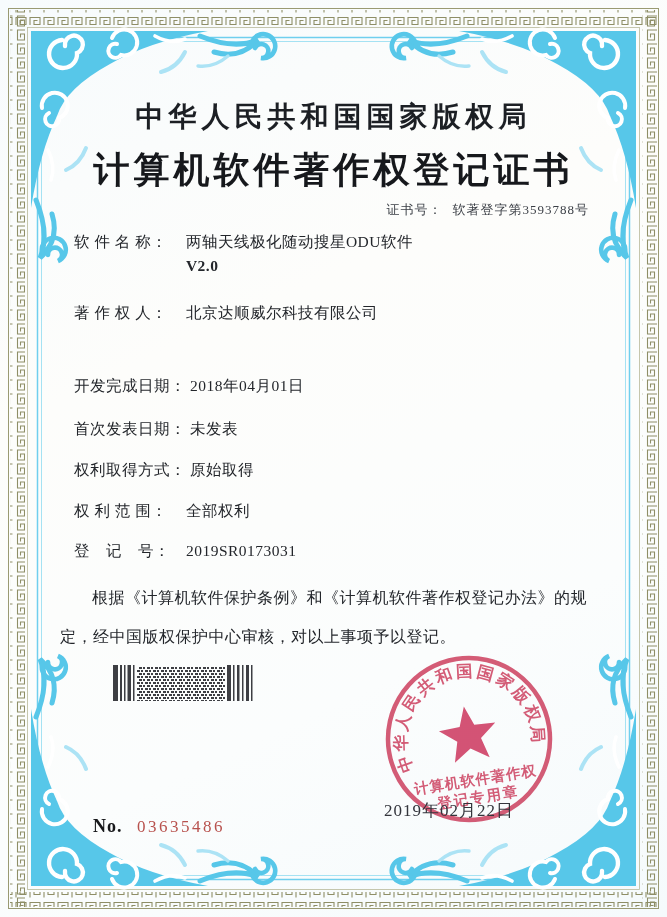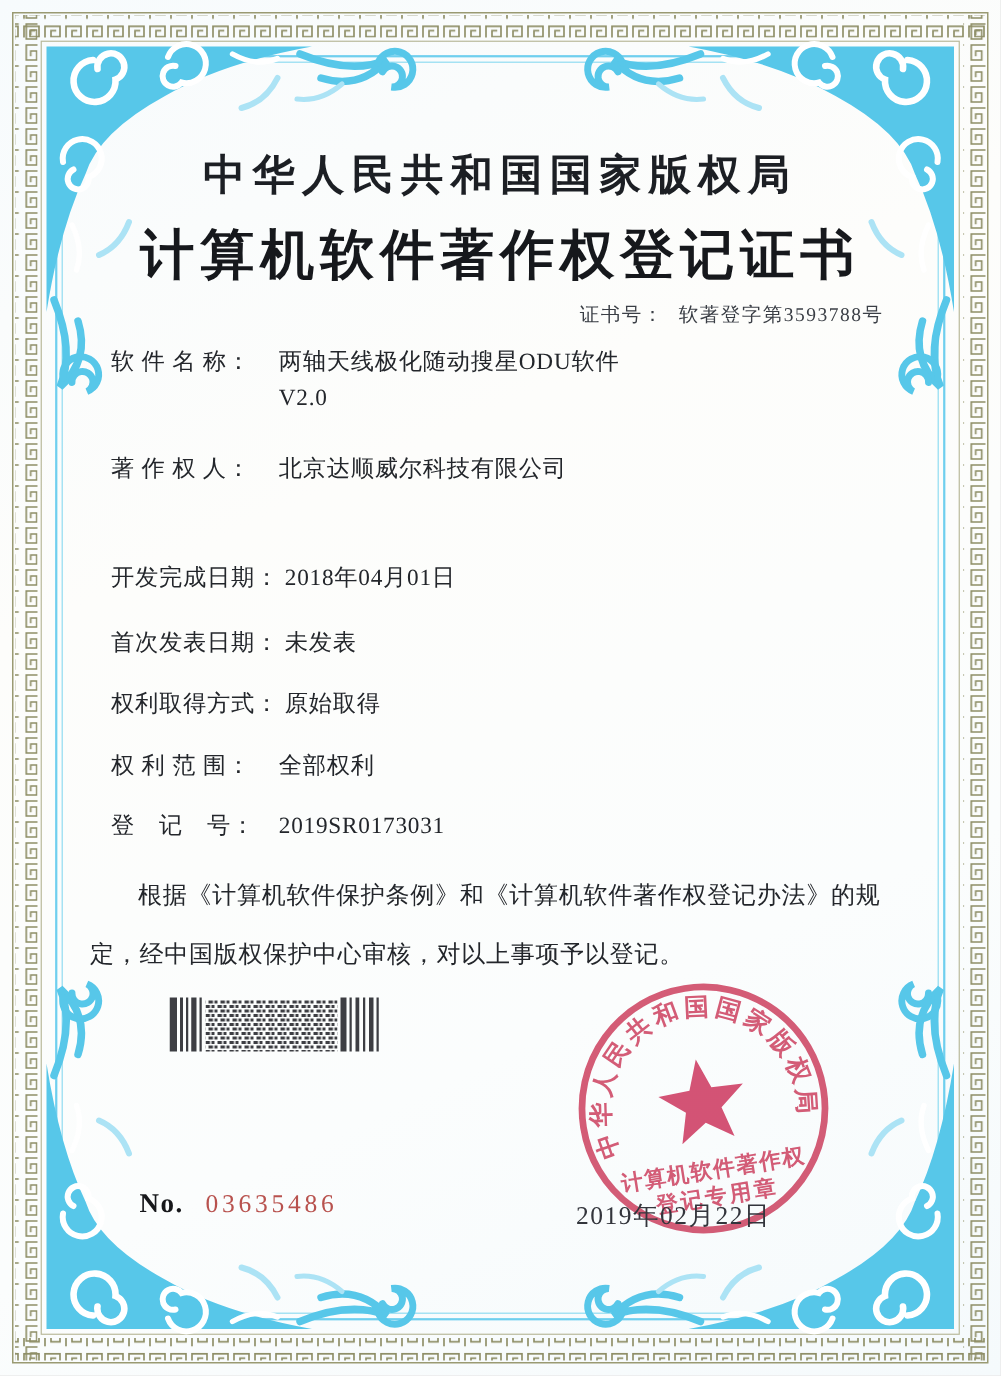--- a/index.html
+++ b/index.html
@@ -21,37 +21,37 @@
     font-size:36px;font-weight:bold;letter-spacing:4px;color:#16181c;margin:0;
   }
   .certno{
     position:absolute;right:78px;top:201px;font-size:13px;color:#3a3e45;letter-spacing:1px;margin-left:28px;
   }
   .certno .sp{display:inline-block;width:10px;}
 
   .row{position:absolute;left:62px;width:560px;font-size:15.5px;line-height:1.55;margin-left:12px;}
   .row .lbl{display:inline-block;min-width:108px;letter-spacing:0.5px;vertical-align:top;}
   .row .val{display:inline-block;letter-spacing:0.5px;vertical-align:top;max-width:430px;}
-  .val-line2{display:block;}
+  .val-line2{display:block;font-weight:bold;}
 
   .statement{
     position:absolute;left:60px;top:578px;width:548px;margin:0;
     font-size:16px;line-height:2.45;letter-spacing:0.5px;text-indent:2em;color:#23262b;
   }
 
   .barcode{position:absolute;left:113px;top:664px;width:150px;height:38px;opacity:.88;}
 
   .seal{
     position:absolute;left:378px;top:648px;width:182px;height:182px;
     transform:rotate(-9deg); mix-blend-mode:multiply; opacity:.93;
   }
   .issue-date{
     position:absolute;left:384px;top:799px;font-size:17px;letter-spacing:1px;color:#33353c;
   }
-  .serial{position:absolute;left:93px;top:792px;font-size:18px;}
+  .serial{position:absolute;left:93px;top:816px;font-size:18px;}
   .serial .no{font-weight:bold;color:#17181b;letter-spacing:1px;}
   .serial .num{color:#b8524e;letter-spacing:2.5px;margin-left:10px;font-size:17px;}
 </style>
 </head>
 <body>
 
 <div class="page">
 
   <svg class="border-svg" viewBox="0 0 667 917" xmlns="http://www.w3.org/2000/svg">
     <defs>

